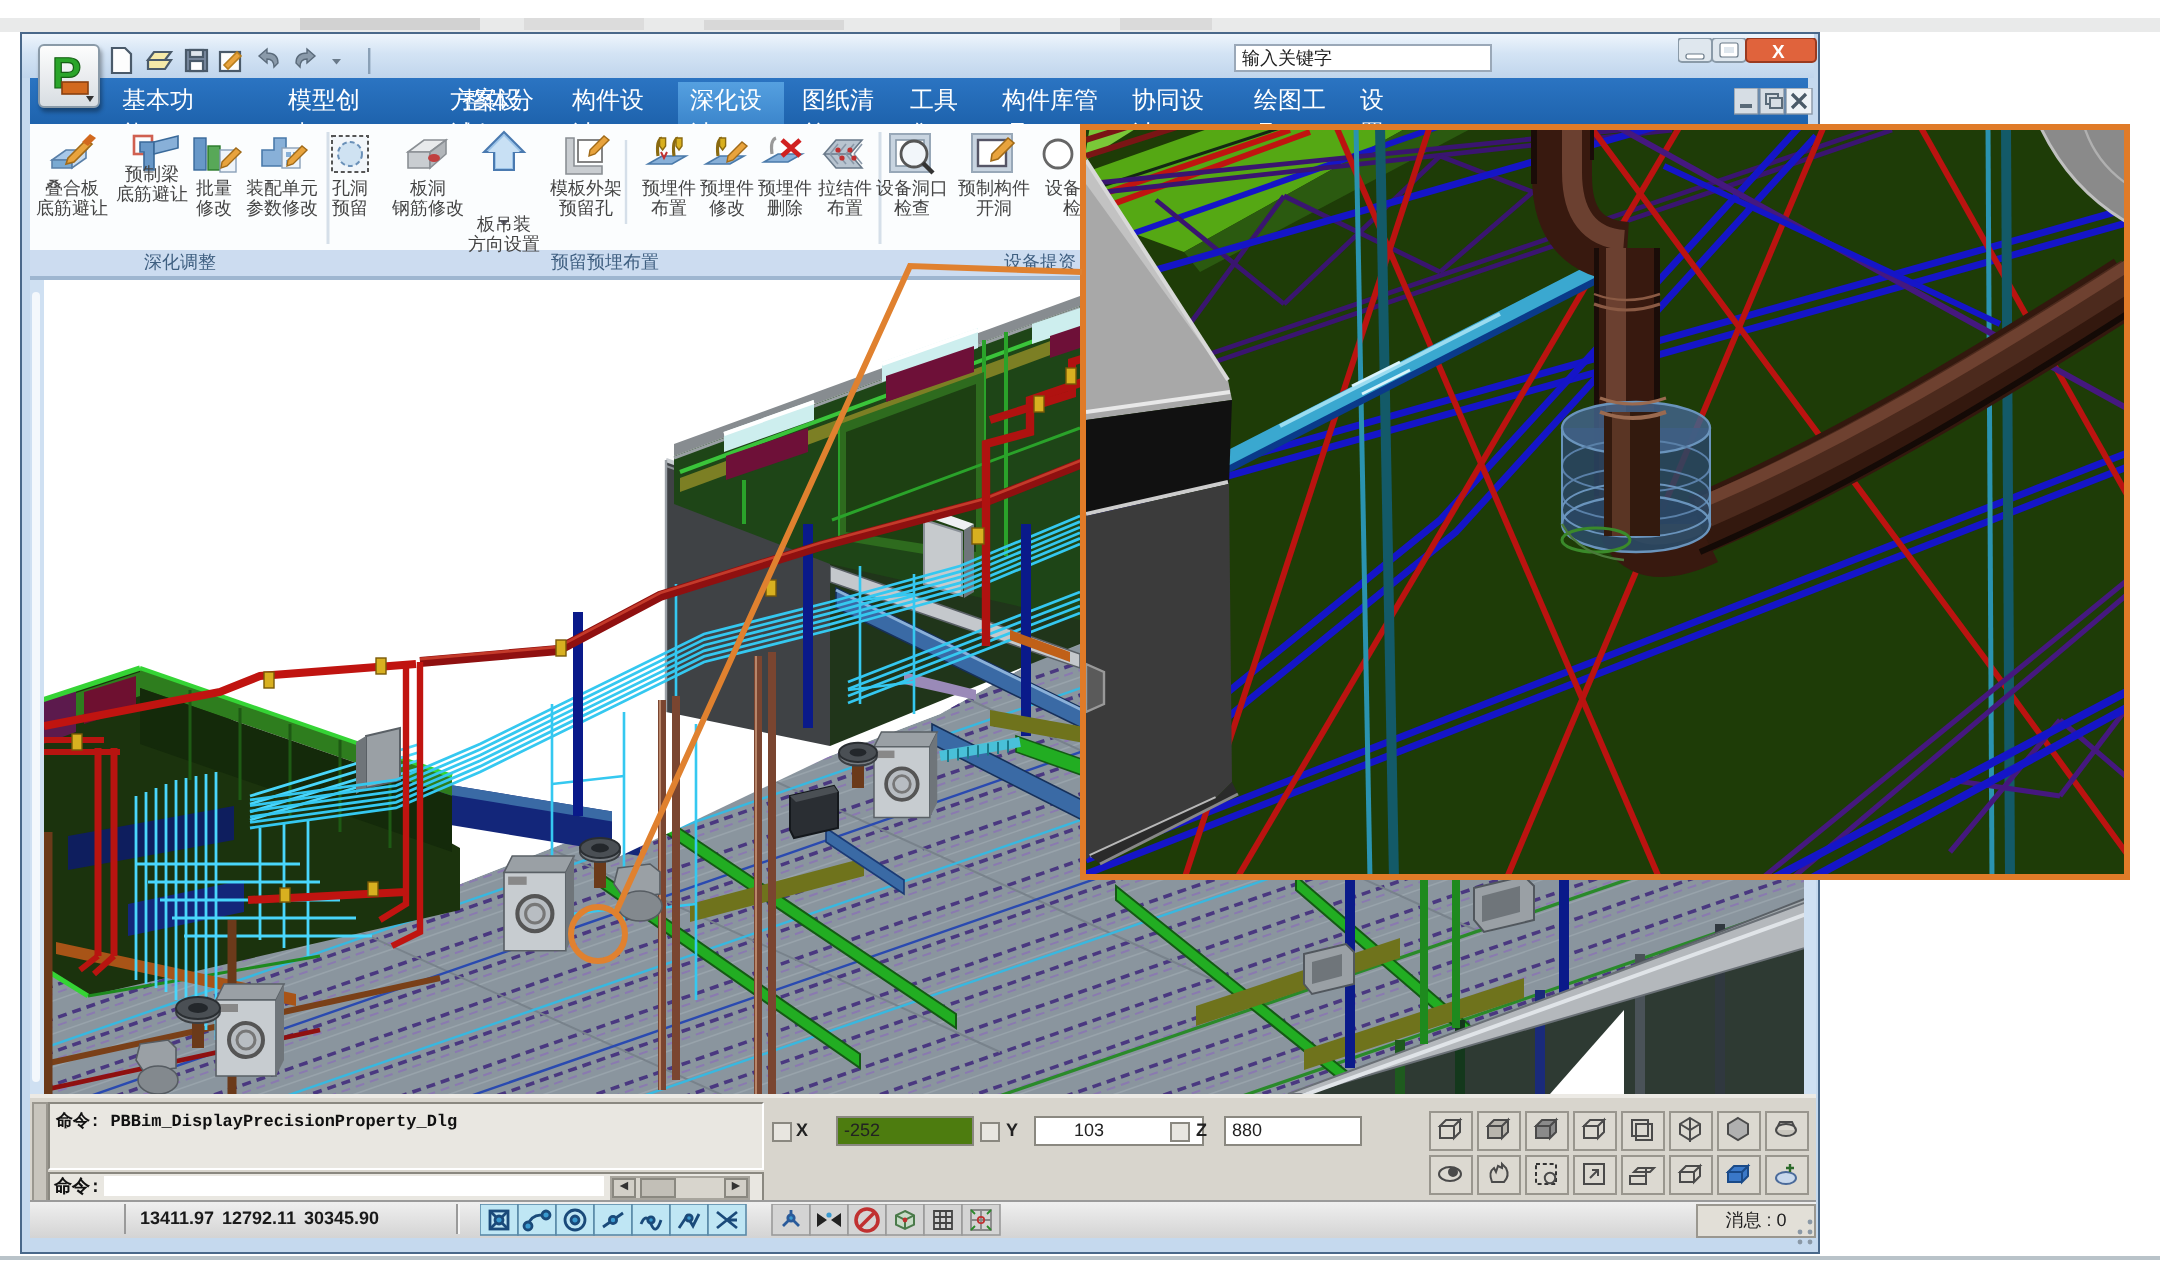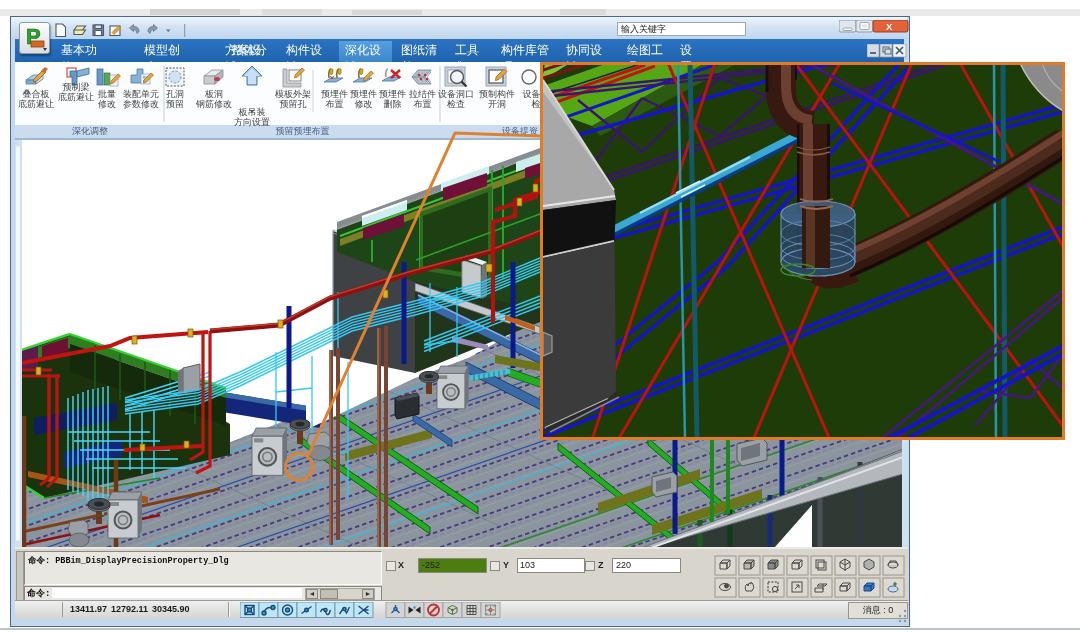--- a/index.html
+++ b/index.html
@@ -567,24 +567,24 @@
   <div style="position:absolute;left:14px;top:0;width:16px;height:8px;background:#c2bfb7;border:1px solid #8a8880;"></div>
   <div style="position:absolute;right:0;top:0;width:10px;height:8px;background:#d2cfc7;border:1px solid #8a8880;font-size:7px;line-height:8px;text-align:center;color:#333;">►</div>
 </div>
 
 <div class="abs" style="left:386px;top:558px;width:320px;height:16px;font-size:9px;color:#222;">
   <span style="position:absolute;left:0;top:3px;width:8px;height:8px;background:#e8e6e0;border:1px solid #8a8880;"></span>
   <b style="position:absolute;left:12px;top:2px;">X</b>
   <span style="position:absolute;left:32px;top:0;width:64px;height:13px;background:#4d7c0f;border:1px solid #8a8880;padding-left:3px;line-height:13px;">-252</span>
   <span style="position:absolute;left:104px;top:3px;width:8px;height:8px;background:#e8e6e0;border:1px solid #8a8880;"></span>
   <b style="position:absolute;left:117px;top:2px;">Y</b>
-  <span style="position:absolute;left:131px;top:0;width:64px;height:13px;background:#fff;border:1px solid #8a8880;padding-left:2px;line-height:13px;">103</span>
+  <span style="position:absolute;left:131px;top:0;width:64px;height:13px;background:#fff;border:1px solid #8a8880;padding-left:19px;line-height:13px;">103</span>
   <span style="position:absolute;left:199px;top:3px;width:8px;height:8px;background:#e8e6e0;border:1px solid #8a8880;"></span>
   <b style="position:absolute;left:212px;top:2px;">Z</b>
-  <span style="position:absolute;left:226px;top:0;width:64px;height:13px;background:#fff;border:1px solid #8a8880;padding-left:3px;line-height:13px;">220</span>
+  <span style="position:absolute;left:226px;top:0;width:64px;height:13px;background:#fff;border:1px solid #8a8880;padding-left:3px;line-height:13px;">880</span>
 </div>
 
 <svg class="abs" style="left:714px;top:555px" width="192" height="44" viewBox="0 0 192 44">
   <g>
     <rect x="0" y="0" width="192" height="44" fill="#d8d5cd"></rect>
     <g fill="#dcd9d1" stroke="#99968e" stroke-width="1">
       <rect x="1" y="1" width="21" height="19"></rect>
         <rect x="25" y="1" width="21" height="19"></rect>
       <rect x="49" y="1" width="21" height="19"></rect>
         <rect x="73" y="1" width="21" height="19"></rect>

